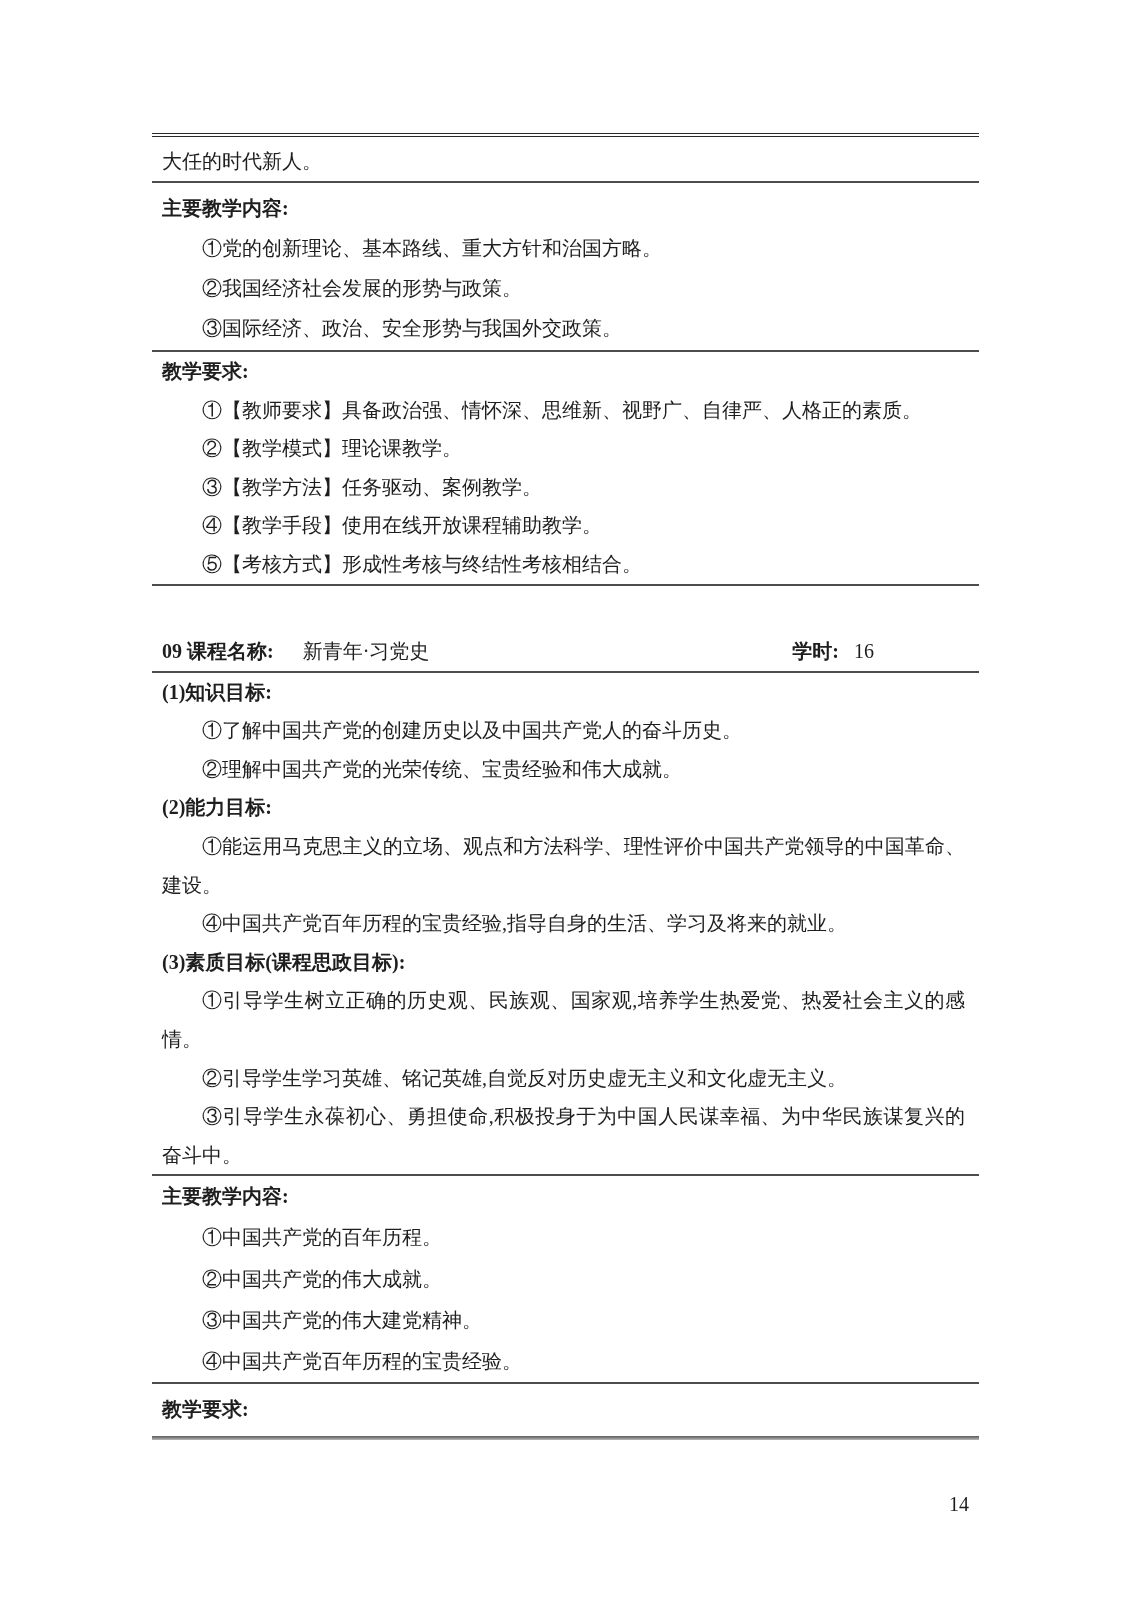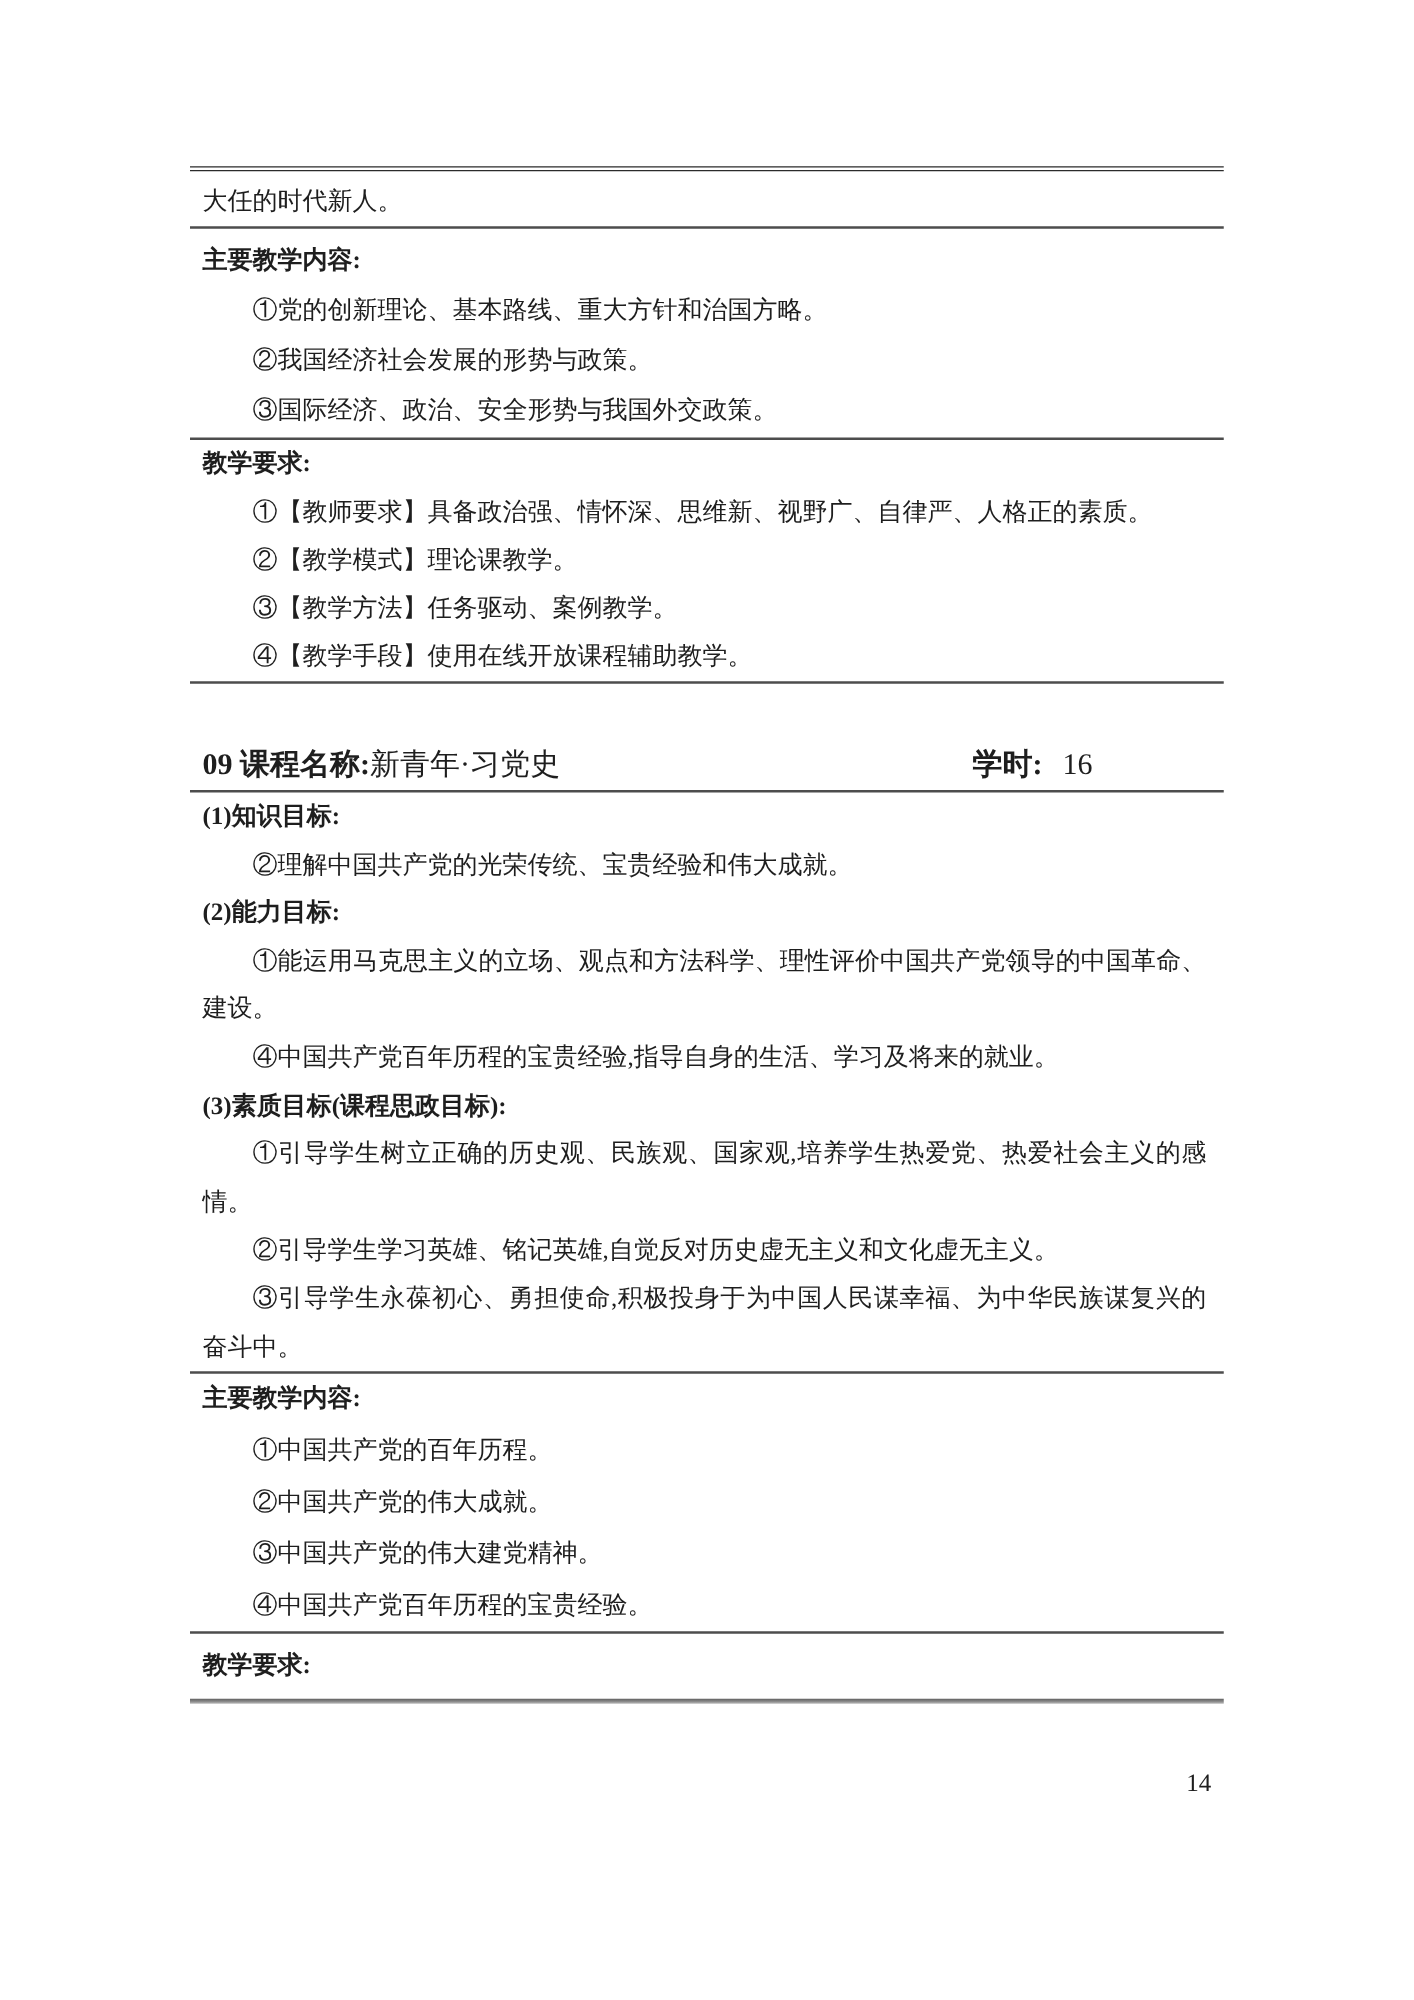--- a/index.html
+++ b/index.html
@@ -51,23 +51,24 @@
   }
   .sec-a { padding: 4px 0 0 0; line-height: 40px; }
   .sec-b { padding: 5px 0 2px 0; line-height: 40px; }
   .sec-c { padding: 0; line-height: 38.6px; }
   .sec-d { padding: 0; line-height: 38.6px; }
   .sec-e { padding: 0; line-height: 41.2px; }
   .sec-f { padding: 5px 0 7px 0; line-height: 40px; }
   .course-row {
     display: flex;
     align-items: baseline;
-    font-size: 24px;
+    font-size: 20px;
     line-height: 39px;
     padding: 0 10px;
+    gap: 29px;
   }
   .course-name { }
   .course-hours {
     margin-left: auto;
     padding-right: 95px;
     margin-top: 46px;
   }
   .hours-value { margin-left: 10px; }
   .page-number {
     margin-top: 54px;
@@ -98,37 +99,39 @@
   </div>
 
   <div class="rule"></div>
 
   <div class="sec-c">
     <p class="heading">教学要求:</p>
     <p class="item">①【教师要求】具备政治强、情怀深、思维新、视野广、自律严、人格正的素质。</p>
     <p class="item">②【教学模式】理论课教学。</p>
     <p class="item">③【教学方法】任务驱动、案例教学。</p>
     <p class="item">④【教学手段】使用在线开放课程辅助教学。</p>
+    <p class="item">⑤【考核方式】形成性考核与终结性考核相结合。</p>
   </div>
 
   <div class="rule"></div>
 
   <div class="course-row">
     <span class="heading">09 课程名称:</span>
     <span class="course-name">新青年·习党史</span>
     <span class="course-hours">
       <span class="heading">学时:</span>
       <span class="hours-value">16</span>
     </span>
   </div>
 
   <div class="rule"></div>
 
   <div class="sec-d">
     <p class="heading">(1)知识目标:</p>
+    <p class="item">①了解中国共产党的创建历史以及中国共产党人的奋斗历史。</p>
     <p class="item">②理解中国共产党的光荣传统、宝贵经验和伟大成就。</p>
     <p class="heading">(2)能力目标:</p>
     <p class="item">①能运用马克思主义的立场、观点和方法科学、理性评价中国共产党领导的中国革命、建设。</p>
     <p class="item">④中国共产党百年历程的宝贵经验,指导自身的生活、学习及将来的就业。</p>
     <p class="heading">(3)素质目标(课程思政目标):</p>
     <p class="item">①引导学生树立正确的历史观、民族观、国家观,培养学生热爱党、热爱社会主义的感情。</p>
     <p class="item">②引导学生学习英雄、铭记英雄,自觉反对历史虚无主义和文化虚无主义。</p>
     <p class="item">③引导学生永葆初心、勇担使命,积极投身于为中国人民谋幸福、为中华民族谋复兴的奋斗中。</p>
   </div>
 

